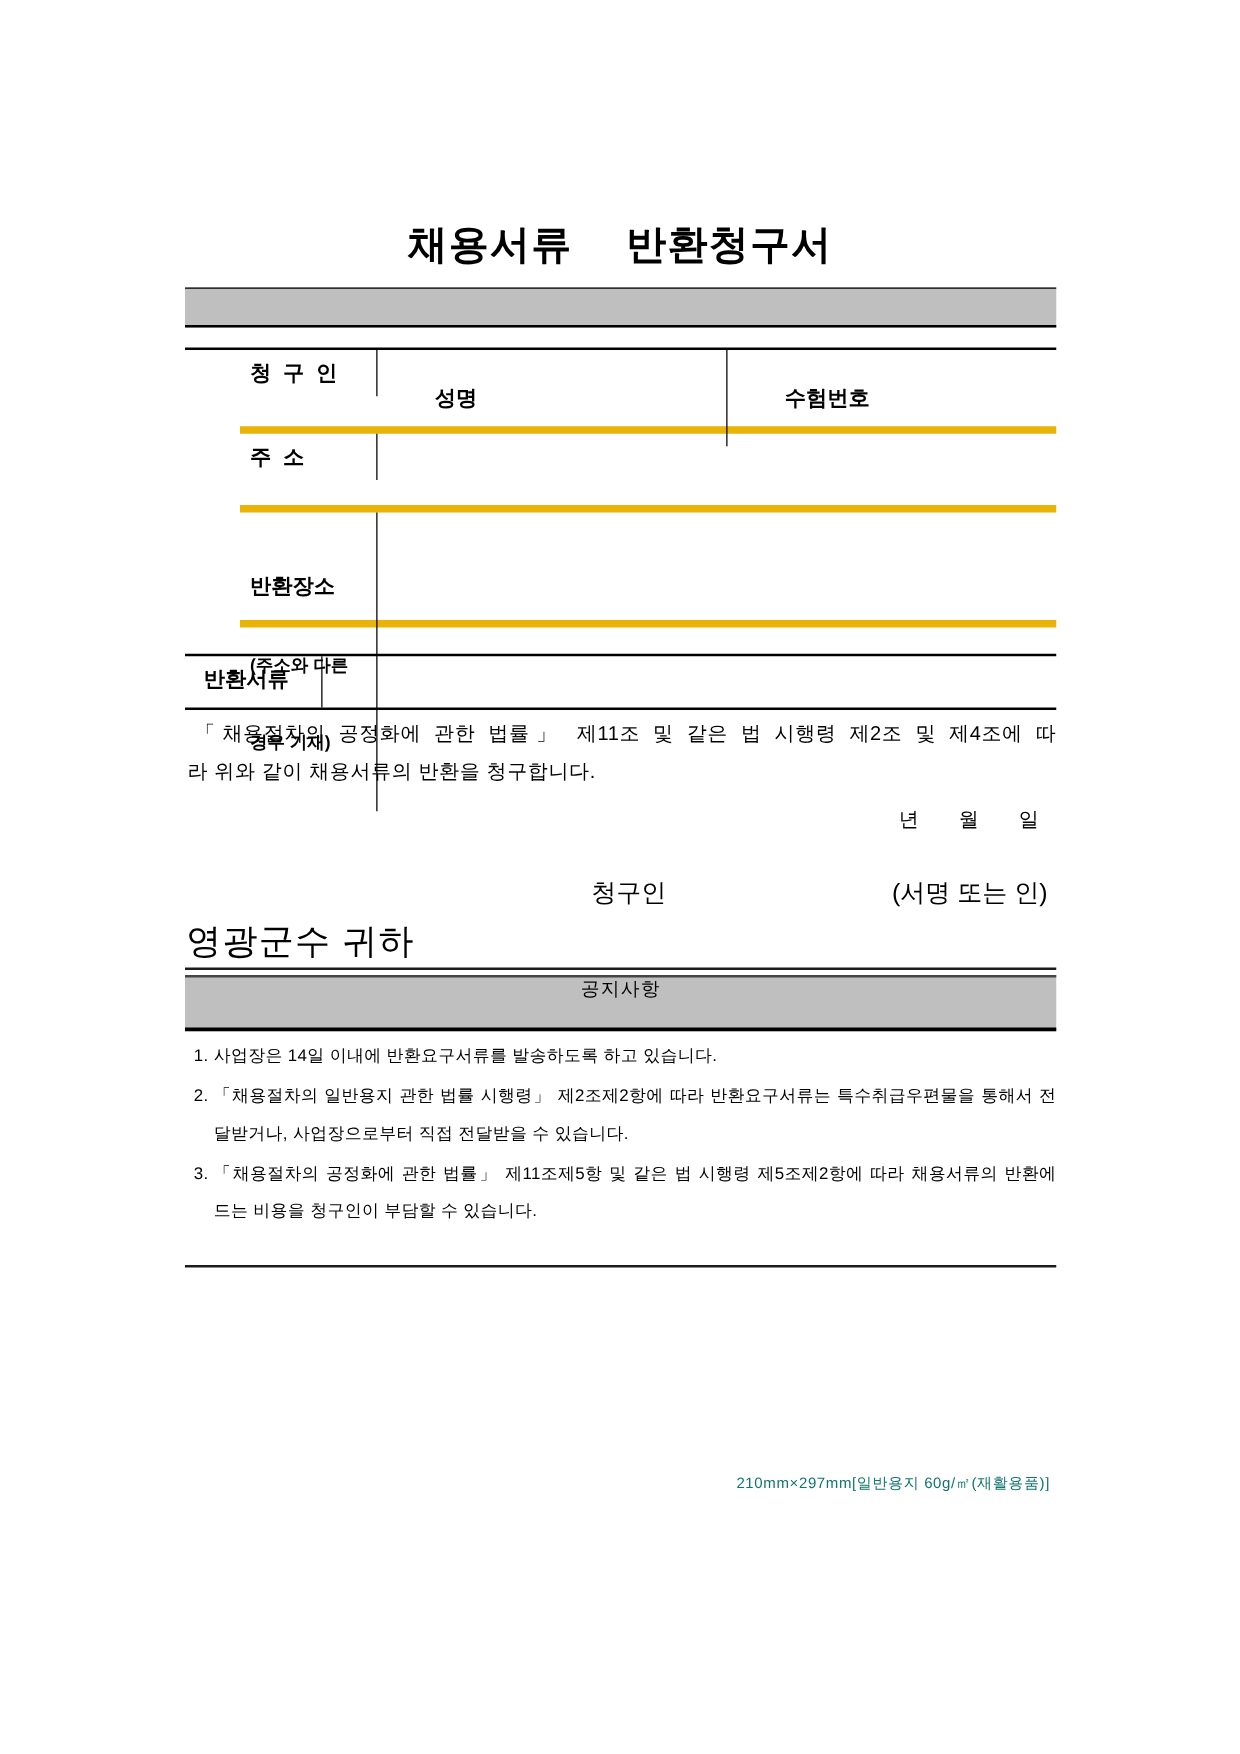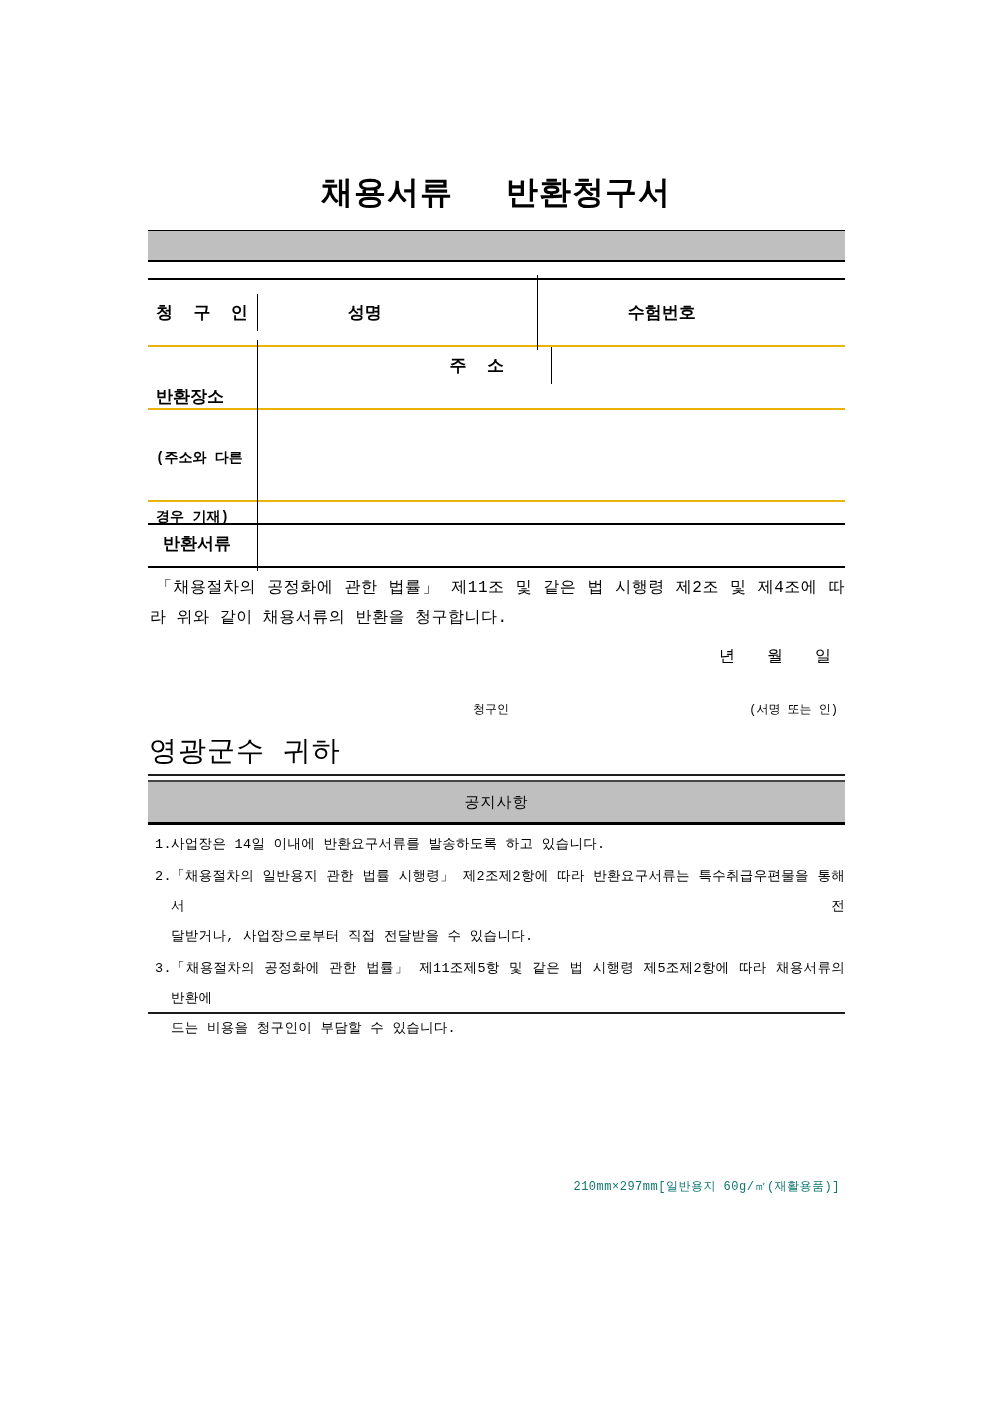--- a/index.html
+++ b/index.html
@@ -1,28 +1,28 @@
 <!DOCTYPE html>
 <html><head>
 <meta charset="utf-8">
 <style>
-  * { margin:0; padding:0; box-sizing:border-box;font-family:Liberation Mono, monospace; }
+  * { margin:0; padding:0; box-sizing:border-box; }
   html,body { background:#ffffff; }
   body { font-family:"Liberation Sans","DejaVu Sans",sans-serif; color:#000; }
   .page { position:relative; width:992px; height:1403px; background:#fff; overflow:hidden; }
 
   .doc-title { position:absolute; top:176px; left:0; width:100%; text-align:center;
                font-size:32px; line-height:38px; font-weight:bold; letter-spacing:1px; }
 
   .gray-bar-top { position:absolute; top:230px; left:148px; width:697px; height:32px;
                   background:#bfbfbf; border-top:1px solid #000; border-bottom:2px solid #000; }
 
   .tbl { position:absolute; left:148px; width:697px; border-top:2px solid #000; }
   .tbl-main { top:278px; }
-  .row { display:flex; border-bottom:2px solid #eab308; align-items:center; }
+  .row { display:flex; border-bottom:6px solid #eab308; align-items:flex-start;margin-left:44px; }
   .r1 { height:67px; }
   .r2 { height:63px;flex-direction:column; }
   .r3 { height:92px; }
   .cell { padding:7px 8px; font-size:17px; font-weight:bold; white-space:pre; }
   .lab { width:110px; border-right:1px solid #000; }
   .mid { width:280px; border-right:1px solid #000; }
   .rest { flex:1; }
   .note-small { font-size:14px; font-weight:bold; line-height:18px; white-space:normal; margin-top:3px; }
 
   .tbl-docs { top:523px; }
@@ -30,33 +30,33 @@
   .r4 .lab { padding:7px 8px 7px 15px; }
 
   .statement { position:absolute; top:573px; left:148px; width:697px;
                font-size:16px; line-height:30px; letter-spacing:0.5px; }
   .jline { text-align:justify; text-align-last:justify; padding-left:8px; }
   .nline { padding-left:2px; }
 
   .date-line { position:absolute; top:645px; left:148px; width:697px; text-align:right;
                padding-right:14px; font-size:16px; line-height:24px; }
 
-  .sign-line { position:absolute; top:701px; left:148px; width:697px; height:24px; font-size:12px; }
+  .sign-line { position:absolute; top:701px; left:148px; width:697px; height:24px; font-size:20px; }
   .signer { position:absolute; left:325px; top:0; }
   .sign-note { position:absolute; right:7px; top:0; }
 
   .recipient { position:absolute; top:740px; left:149px; font-size:28px; line-height:26px; letter-spacing:1px; }
 
   .rule { position:absolute; left:148px; width:697px; border-top:2px solid #1c1c1c; }
   .rule-1 { top:774px; }
   .rule-2 { top:1012px; }
 
   .notice-bar { position:absolute; top:780px; left:148px; width:697px; height:45px;
                 background:#bfbfbf; border-top:2px solid #454545; border-bottom:3px solid #000;
-                display:flex; align-items:center; justify-content:center;
+                display:flex; align-items:flex-start; justify-content:center;
                 font-size:15px; letter-spacing:1px; }
 
   .notice-list { position:absolute; top:830px; left:148px; width:697px; font-size:13.5px;
                  letter-spacing:0.3px; }
   .n-item { display:flex; margin-bottom:2px; }
   .n-num { width:23px; padding-left:7px; line-height:30px; flex:none; }
   .n-body { flex:1; line-height:30px; }
   .n-l1 { text-align:justify; text-align-last:justify; }
   .n-l2 { text-align:left; }
 

